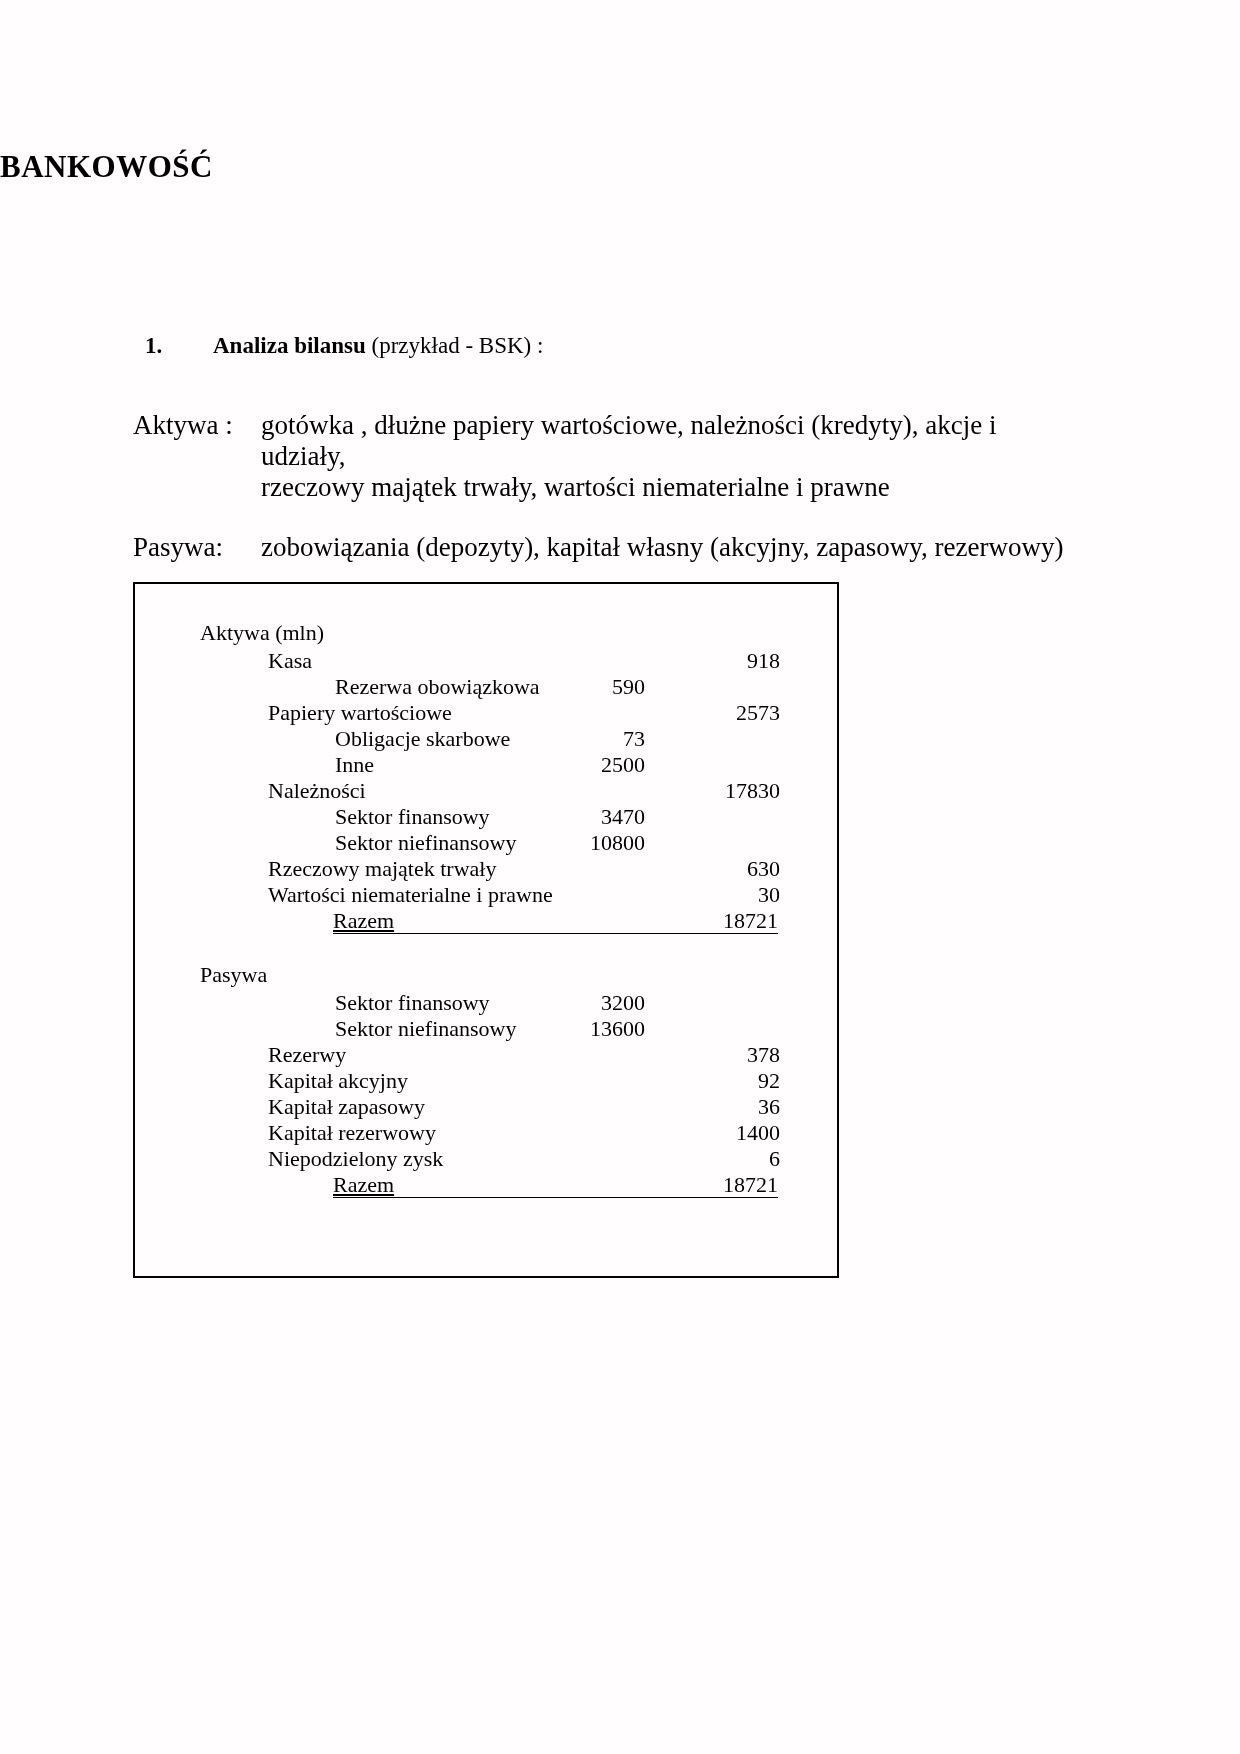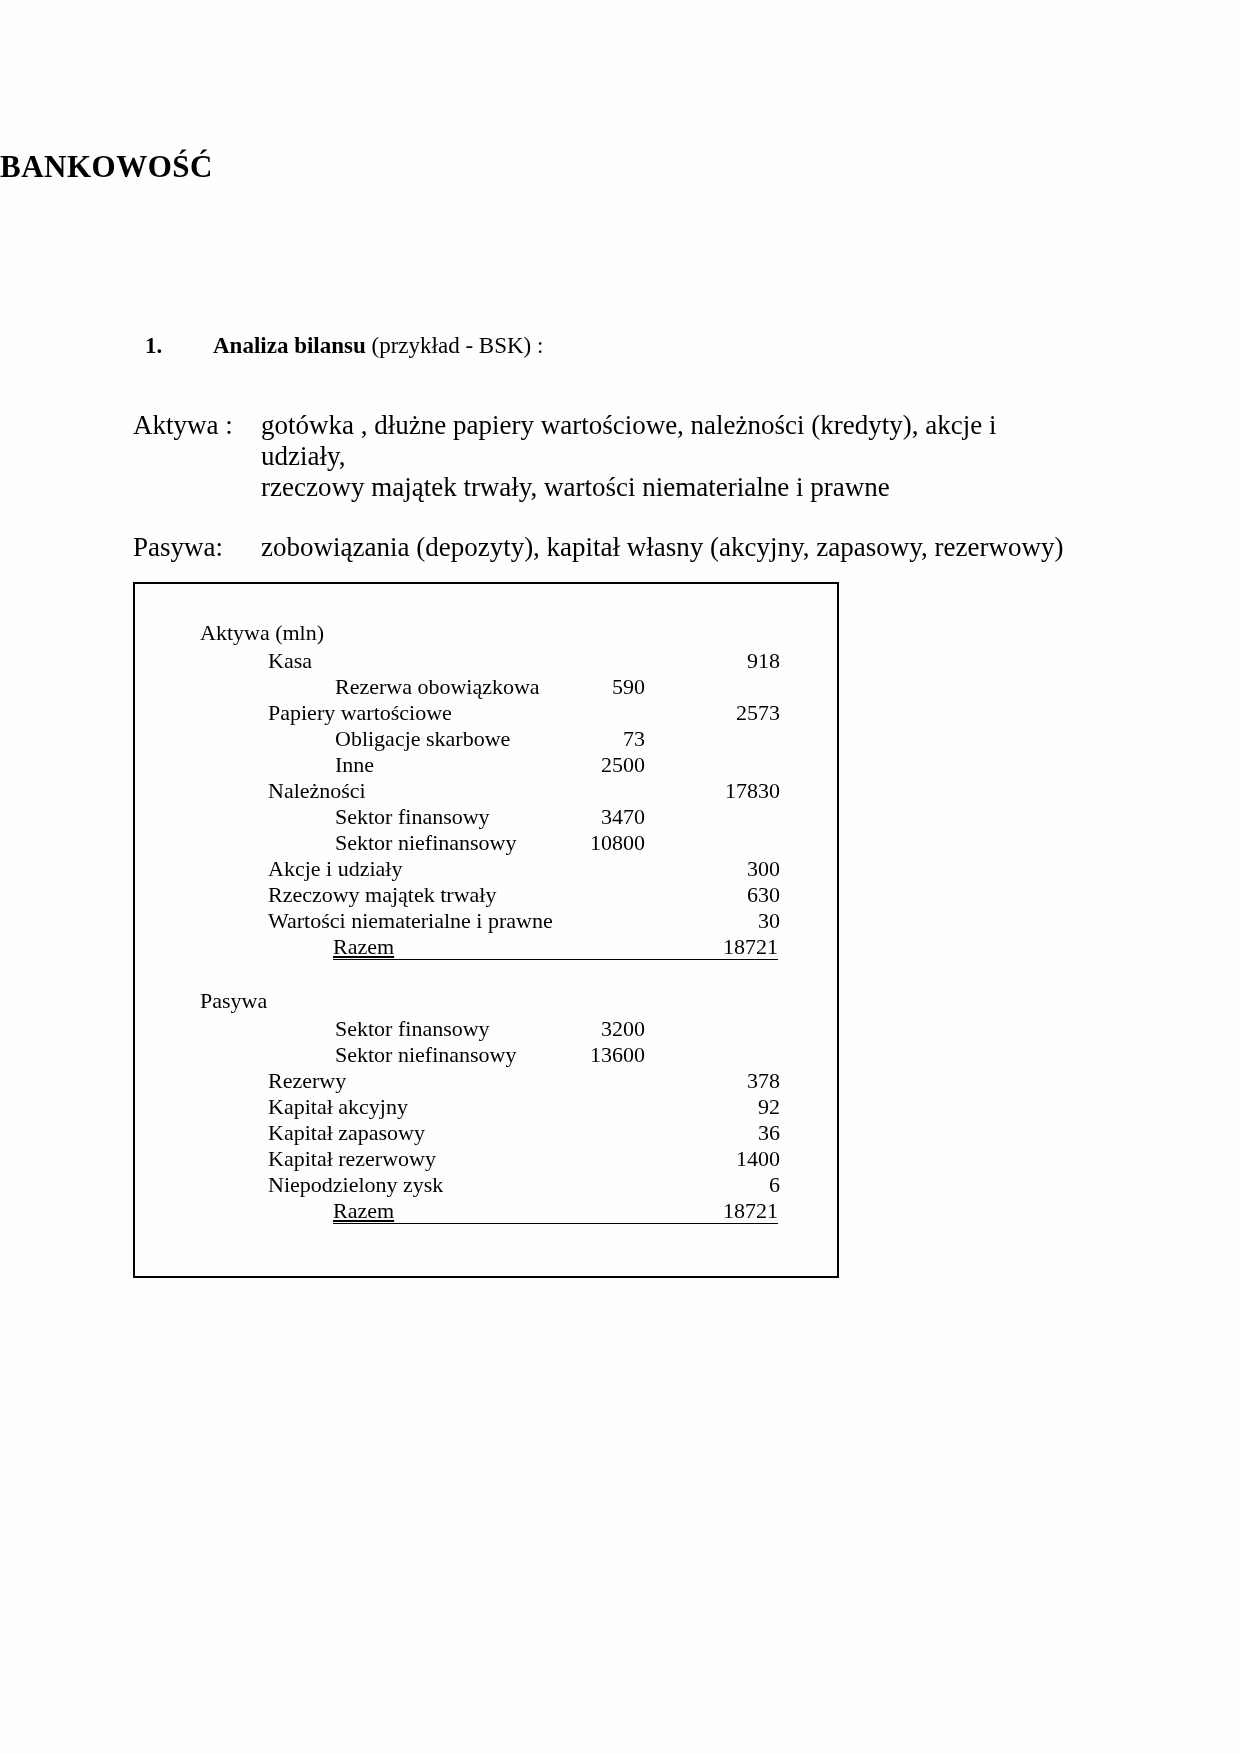--- a/index.html
+++ b/index.html
@@ -234,24 +234,20 @@
           </div>
           <div class="row">
             <span class="lbl-sub">Sektor finansowy</span>
             <span class="val-inner">3470</span>
           </div>
           <div class="row">
             <span class="lbl-sub">Sektor niefinansowy</span>
             <span class="val-inner">10800</span>
           </div>
           <div class="row">
-            <span class="lbl-main">Akcje i udziały</span>
-            <span class="val-outer">300</span>
-          </div>
-          <div class="row">
             <span class="lbl-main">Rzeczowy majątek trwały</span>
             <span class="val-outer">630</span>
           </div>
           <div class="row">
             <span class="lbl-main">Wartości niematerialne i prawne</span>
             <span class="val-outer">30</span>
           </div>
         </div>
       <div class="row-total">
         <span class="total-label">Razem</span>

